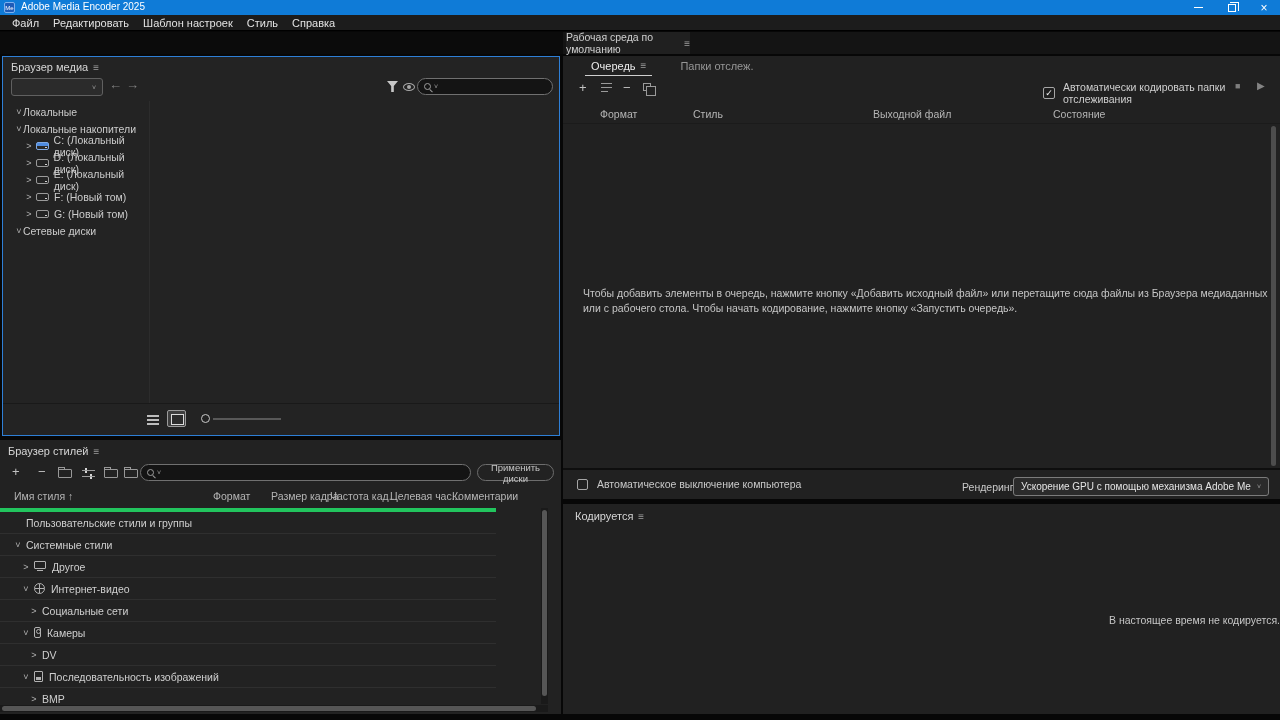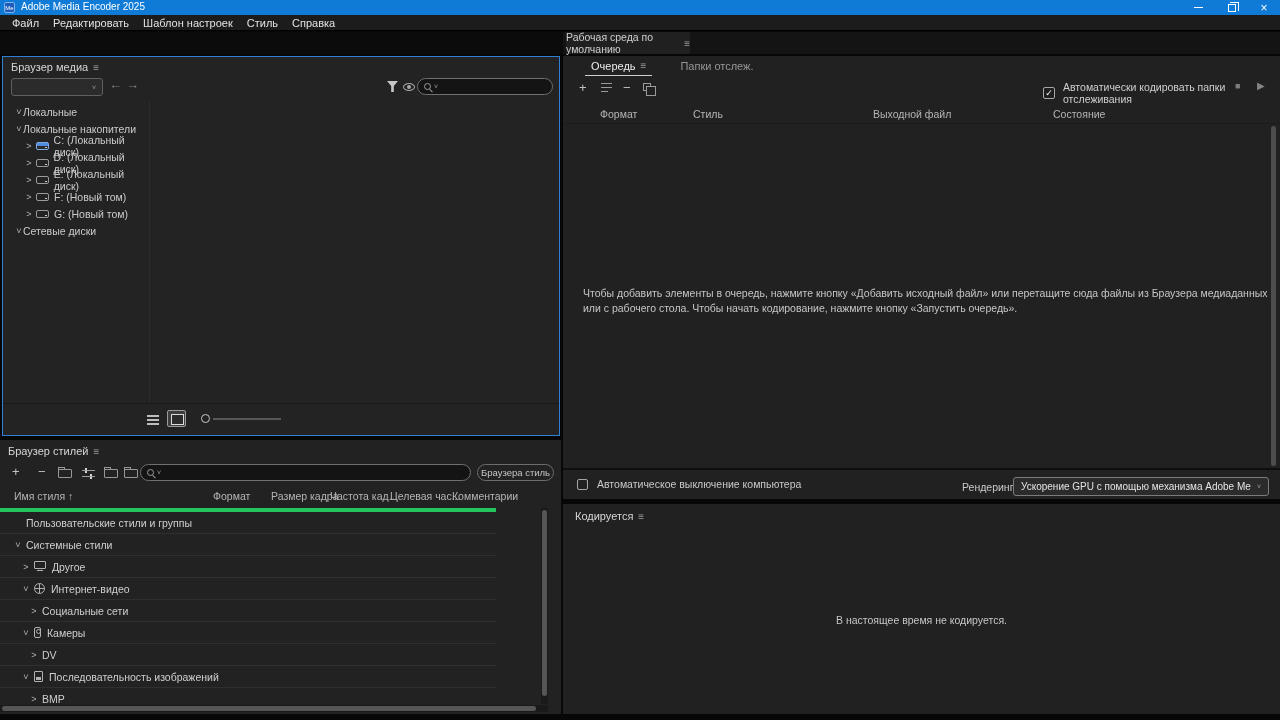--- a/index.html
+++ b/index.html
@@ -160,21 +160,21 @@
   .render-label { position:absolute; left:399px; top:11px; font-size:10.5px; color:#c9c9c9; }
   .render-dd { position:absolute; left:450px; top:7px; width:256px; height:19px; background:#2b2b2b;
                border:1px solid #7b7b7b; border-radius:3px; display:flex; align-items:center;
                padding:0 7px; gap:6px; }
   .render-dd .val { flex:1; color:#e4e4e4; font-size:10px; white-space:nowrap; overflow:hidden; }
   .q-vscroll { position:absolute; left:708px; top:70px; width:5px; height:340px; background:#4d4d4d; border-radius:3px; }
 
   
   #encoding { left:563px; top:504px; width:717px; height:210px; background:#212121; }
   #encoding .panel-title { position:absolute; left:12px; top:6px; }
-  .enc-empty { position:absolute; left:0; top:110px; width:717px; text-align:center;
+  .enc-empty { position:absolute; left:0; top:110px; width:717px; text-align:right;
                font-size:10.5px; color:#c6c6c6; }
 </style>
 </head>
 <body>
 
 <div id="app">
 
   <div class="titlebar">
     <span class="app-icon">Me</span>
     <span class="win-title">Adobe Media Encoder 2025</span>
@@ -283,21 +283,21 @@
       <span class="tb-glyph" style="left:38px;">−</span>
       <span class="folder-icon" style="left:58px;"></span>
       <span class="sliders-icon" style="left:82px;"></span>
       <span class="folder-icon" style="left:104px;"></span>
       <span class="folder-icon" style="left:124px;"></span>
       <div class="searchbox">
         <span class="mag-icon"></span>
         <span class="mini-chev">˅</span>
         <input value="" style="">
       </div>
-      <button class="apply-btn">Браузера стиль</button>
+      <button class="apply-btn">Применить диски</button>
     </div>
     <div class="pb-cols">
       <span class="pb-col" style="left:14px;"><span>Имя стиля</span> <span>↑</span></span>
       <span class="pb-col" style="left:213px;">Формат</span>
       <span class="pb-col" style="left:271px;">Размер кадра</span>
       <span class="pb-col" style="left:330px;">Частота кад...</span>
       <span class="pb-col" style="left:390px;">Целевая час...</span>
       <span class="pb-col" style="left:452px;">Комментарии</span>
     </div>
     <div class="pb-rows">

